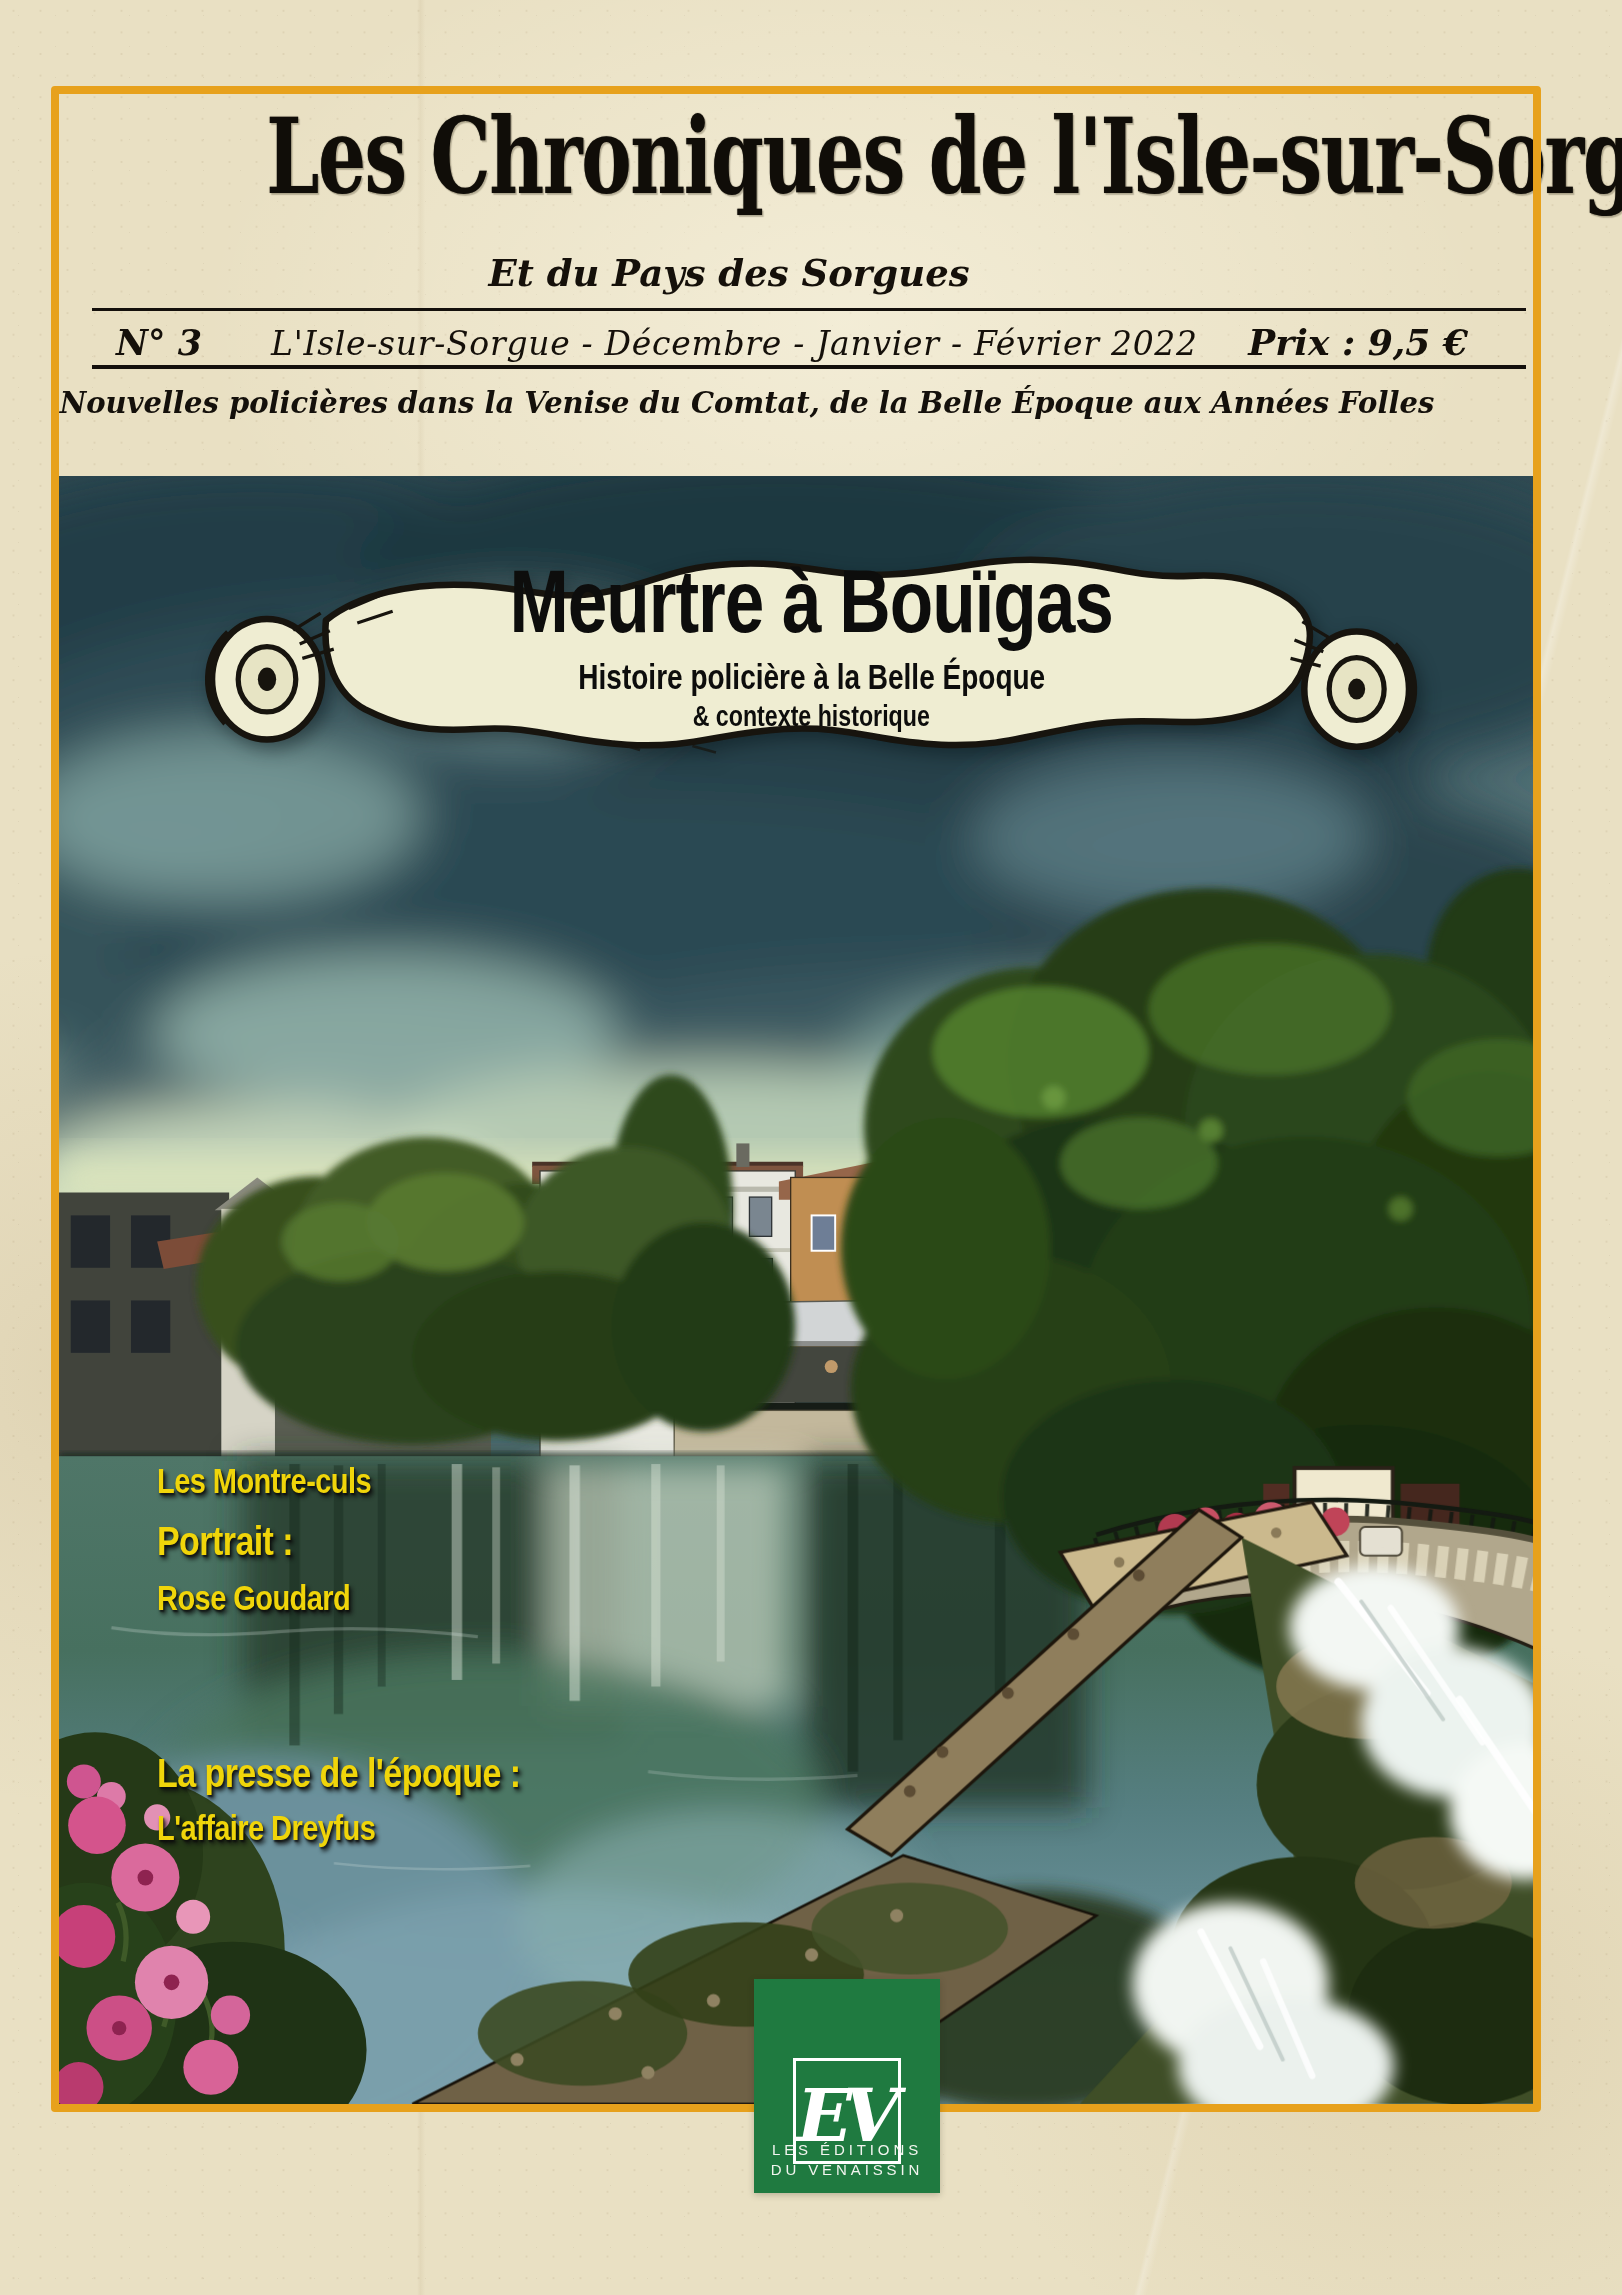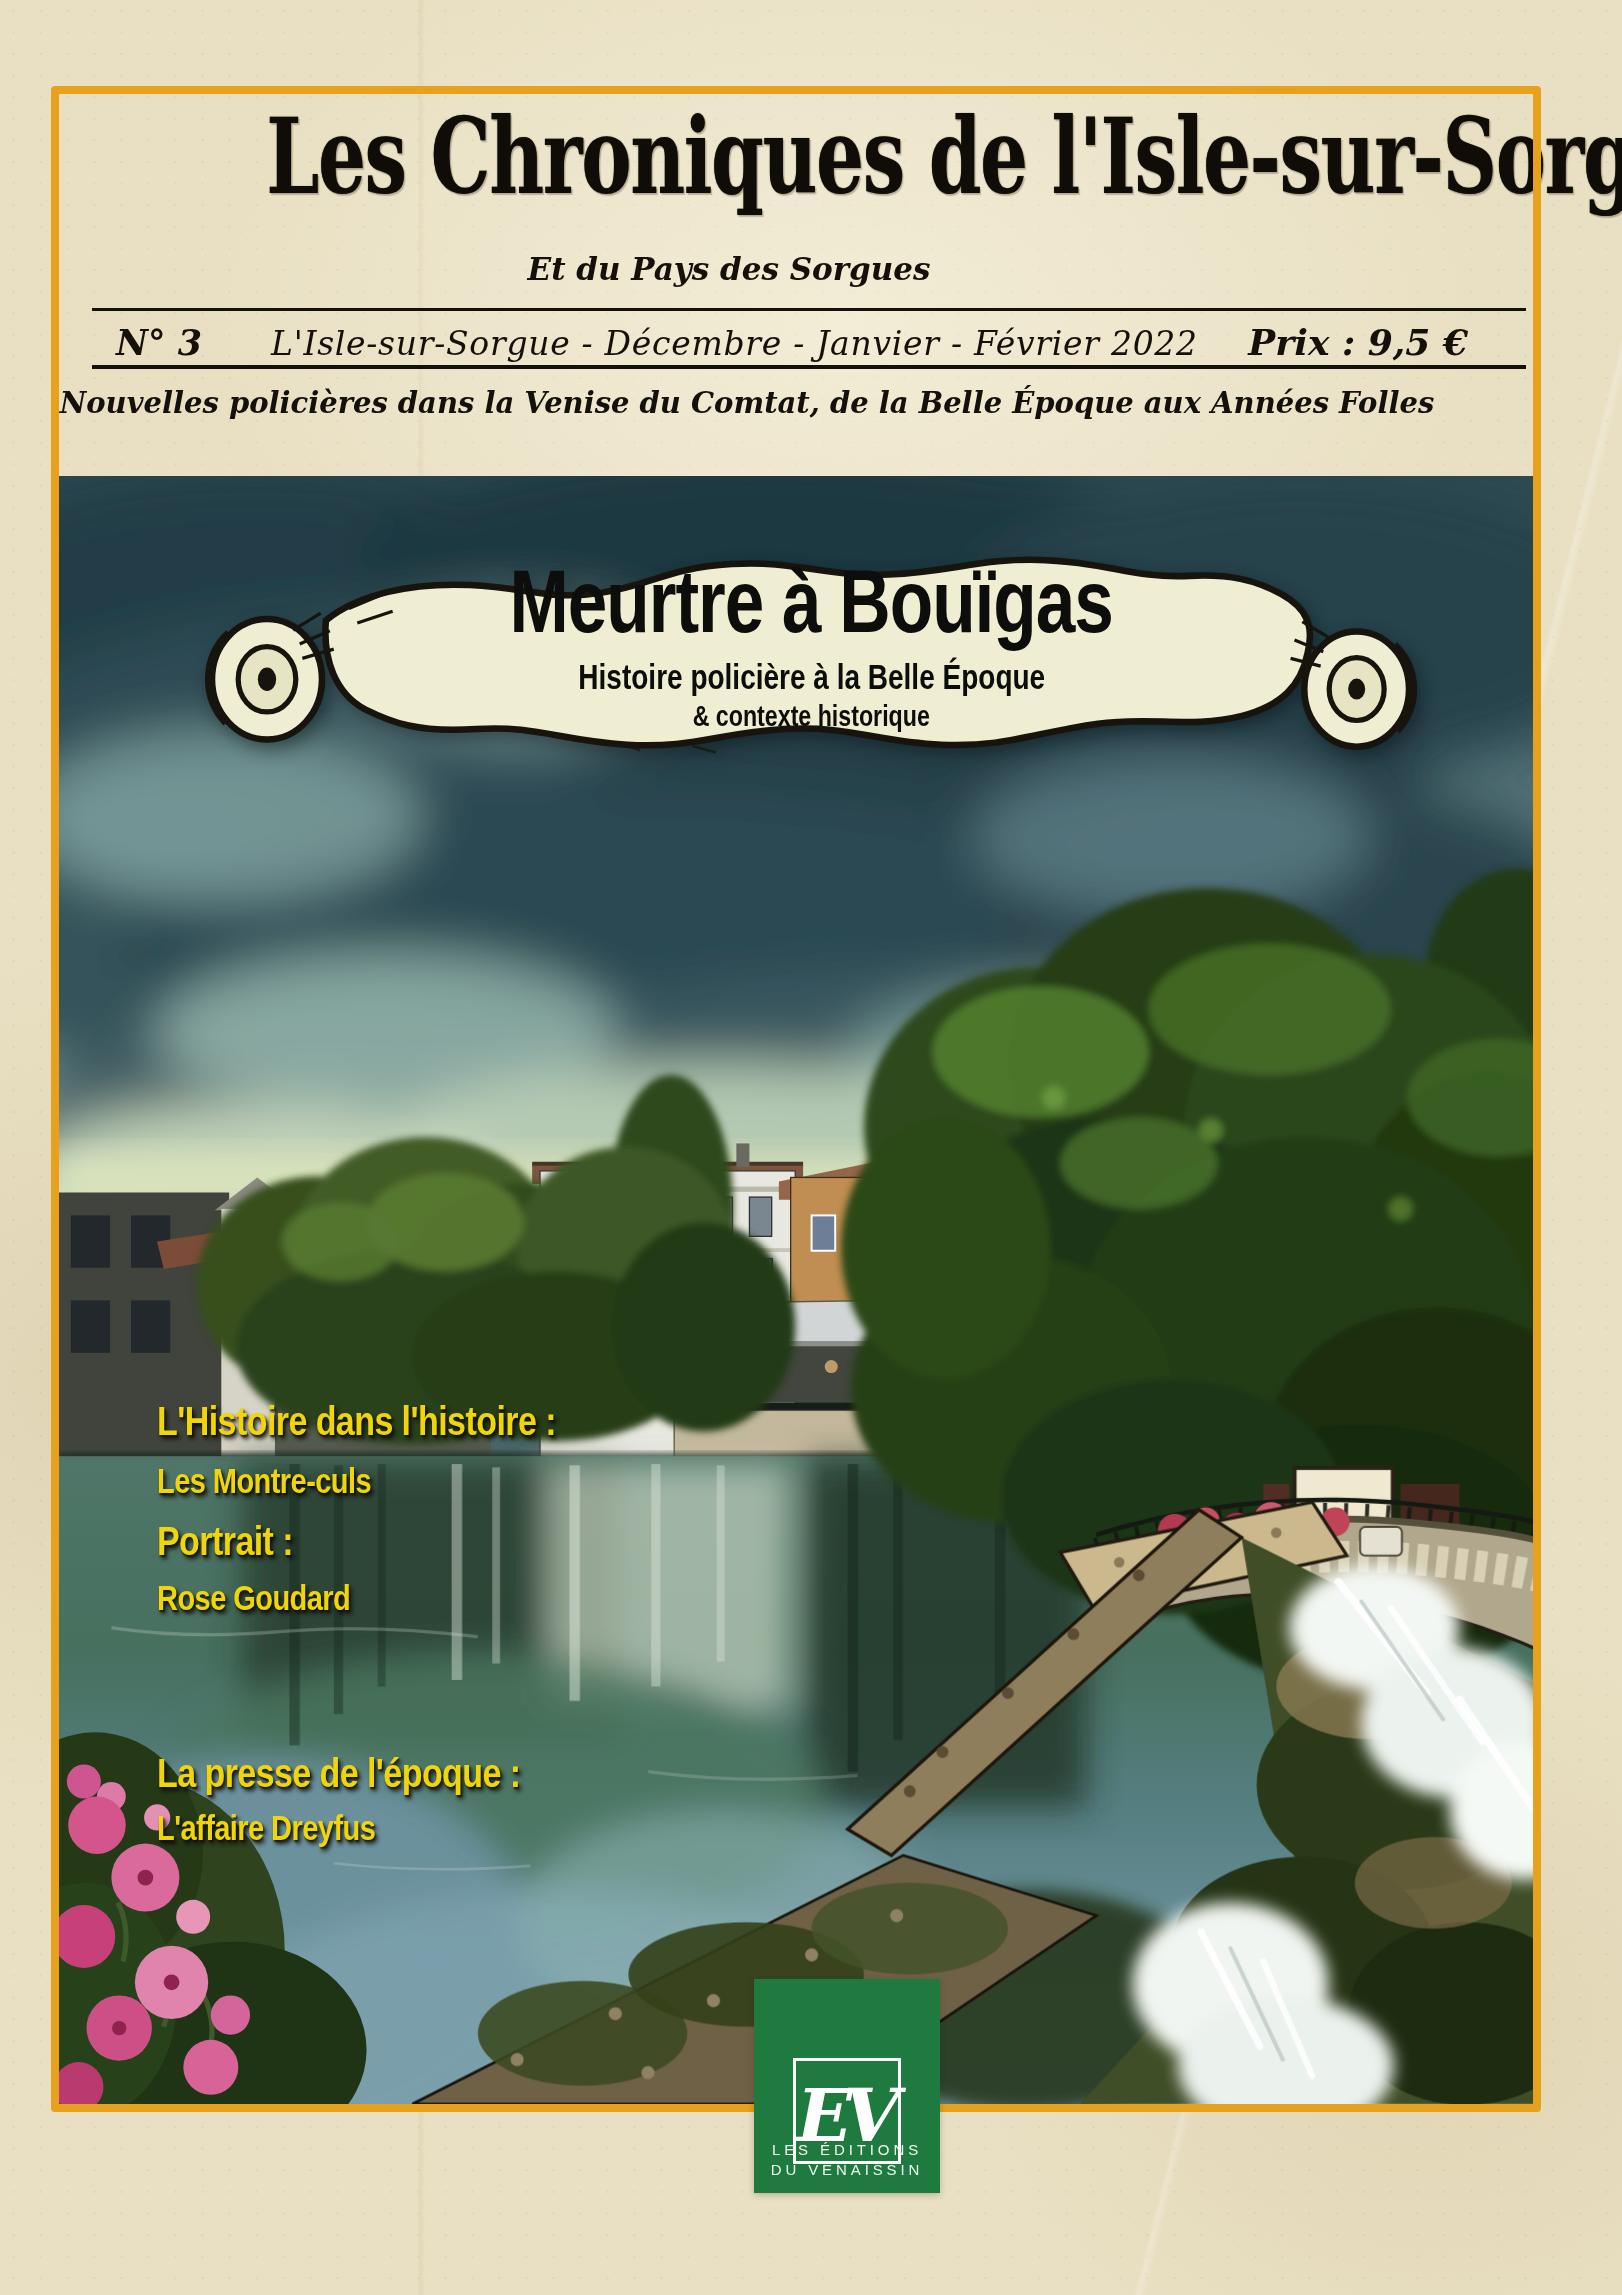--- a/index.html
+++ b/index.html
@@ -32,21 +32,21 @@
   .masthead-title{
     position:absolute; left:60px; top:96px; width:1473px;
     text-align:center; font-weight:700; font-size:105px; line-height:1.15;
     letter-spacing:-2px; color:#100d08;
     transform:scaleX(.72); transform-origin:center;
     text-shadow:0 0 1.3px rgba(20,15,5,.65), 2px 2px 1.3px rgba(40,30,10,.25);
     white-space:nowrap; z-index:2;
   }
   .masthead-subtitle{
     position:absolute; left:60px; top:251px; width:1338px;
-    text-align:center; font-style:italic; font-weight:700; font-size:31px;
+    text-align:center; font-style:italic; font-weight:700; font-size:37px;
     color:#15100a; z-index:2;
   }
   .rule{ position:absolute; left:92px; width:1434px; background:#14100c; z-index:2; }
   .rule-1{ top:308px; height:3.3px; }
   .rule-2{ top:365px; height:3.9px; }
   .issue-line{
     position:absolute; left:60px; top:321px; width:1473px; height:42px;
     display:flex; align-items:baseline; font-style:italic; color:#15100a; z-index:2;
   }
   .issue-no{ margin-left:56px; font-size:35px; font-weight:700; }
@@ -460,21 +460,20 @@
         <path d="M640,336 l40,12 M760,342 l36,10" stroke="#17140e" stroke-width="4" opacity=".7"></path>
       </svg>
       <div class="banner-text">
         <div class="banner-line banner-title"><span>Meurtre à Bouïgas</span></div>
         <div class="banner-line banner-sub1"><span>Histoire policière à la Belle Époque</span></div>
         <div class="banner-line banner-sub2"><span>&amp; contexte historique</span></div>
       </div>
     </div>
 
     <ul class="contents">
-      <li class="li-0 c-heading"><span>L'Histoire dans l'histoire :</span></li>
       <li class="li-1 c-sub"><span>Les Montre-culs</span></li>
       <li class="li-2 c-heading"><span>Portrait :</span></li>
       <li class="li-3 c-sub"><span>Rose Goudard</span></li>
       <li class="li-6 c-heading"><span>La presse de l'époque :</span></li>
       <li class="li-7 c-sub"><span>L'affaire Dreyfus</span></li>
     </ul>
   </div>
 
   <div class="gold-frame"></div>
 

